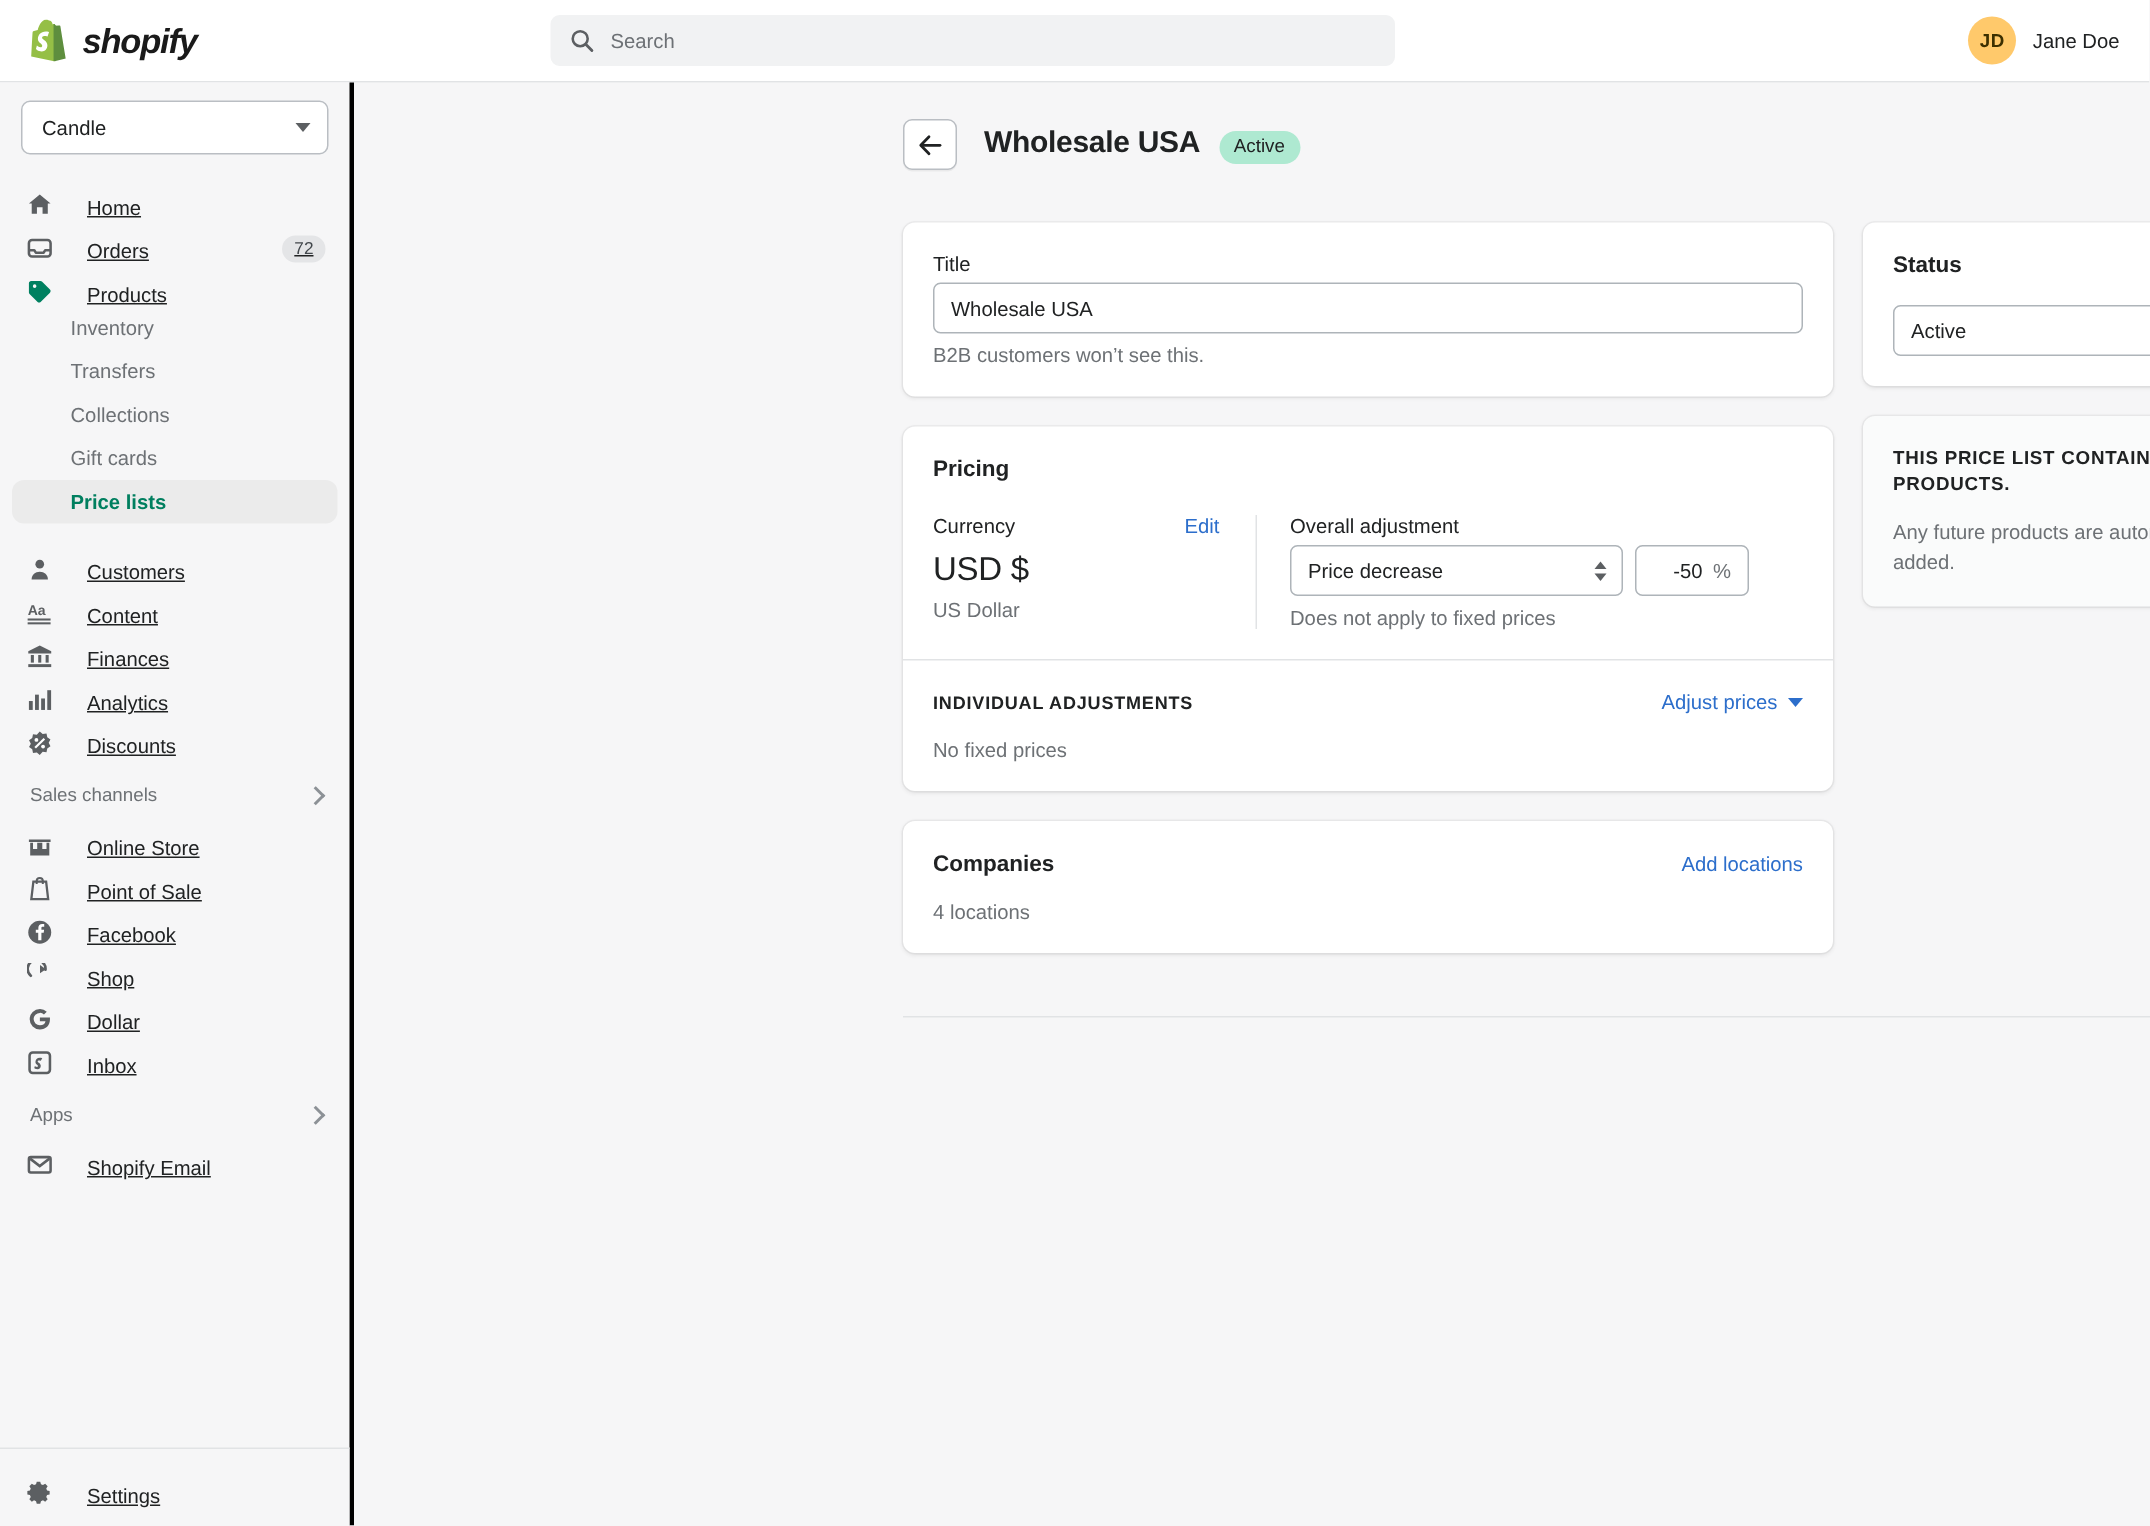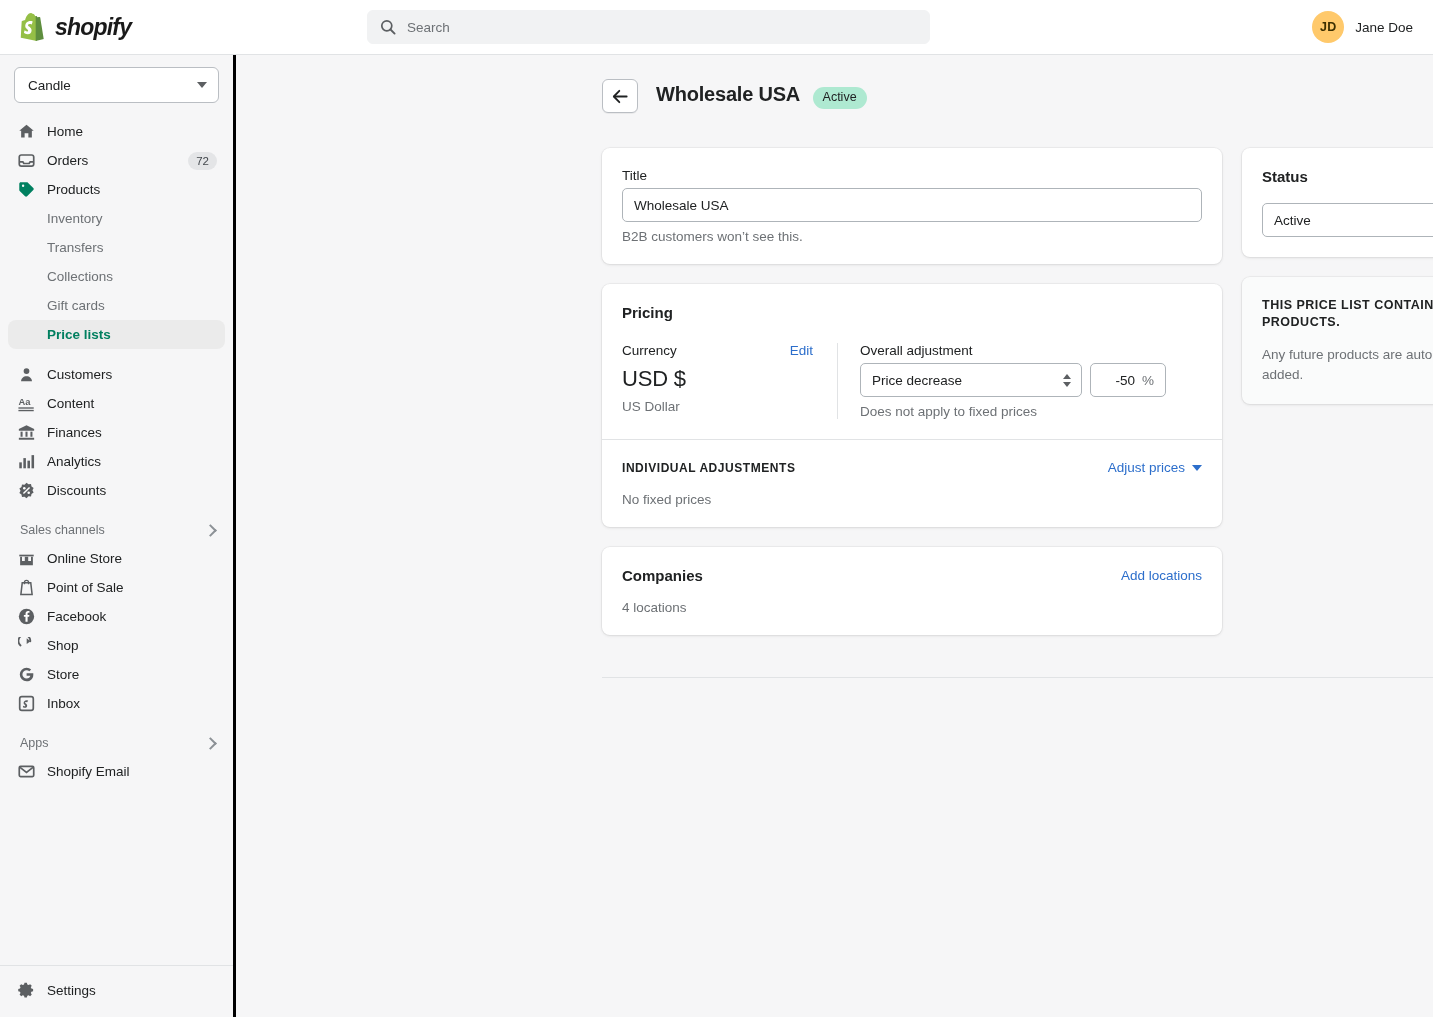--- a/index.html
+++ b/index.html
@@ -64,24 +64,25 @@
     border-radius: 6px;
     display: flex; align-items: center; justify-content: space-between;
     padding: 0 11px 0 13px;
     cursor: pointer;
   }
   .storepicker span.nm { font-size: 13.5px; color: #202223; }
   .caret-dn { width: 0; height: 0; border-left: 5px solid transparent; border-right: 5px solid transparent; border-top: 6px solid #5c5f62; }
 
   .nav { display: flex; flex-direction: column; }
   .navitem {
-    display: flex; align-items: center;
+    display: flex; align-items: flex-end;
     height: 29px; margin: 0 8px; padding: 0 8px;
     border-radius: 8px; cursor: pointer;
-    gap: 11px;
+    gap: 22px;
+    text-decoration: underline;
   }
   .navitem .ic { width: 20px; height: 20px; display: flex; align-items: center; justify-content: center; flex: 0 0 20px; }
   .navitem .lb { font-size: 13.5px; color: #202223; font-weight: 500; }
   .navitem .badge {
     margin-left: auto; background: #e4e5e7; color: #42474c;
     font-size: 11.5px; border-radius: 10px; padding: 2px 8px; line-height: 14px;
   }
   .subitem { height: 29px; margin: 0 8px; padding: 0 8px 0 39px; display: flex; align-items: center; border-radius: 8px; cursor: pointer; }
   .subitem .lb { font-size: 13.5px; color: #6d7175; }
   .subitem.active { background: #ebebeb; }
@@ -377,21 +378,21 @@
           </span>
           <span class="lb">Shop</span>
         </div>
 
         <div class="navitem">
           <span class="ic">
             <svg width="17" height="17" viewBox="0 0 20 20">
                 <path d="M18 10.2c0 4.6-3.2 7.8-7.9 7.8a8 8 0 110-16 7.7 7.7 0 015.4 2.1l-2.2 2.1a4.4 4.4 0 00-3.2-1.2 4.9 4.9 0 000 9.8c2.6 0 4.1-1.5 4.4-3.3h-4.4V8.6H18z" fill="#5c5f62"></path>
               </svg>
           </span>
-          <span class="lb">Store</span>
+          <span class="lb">Dollar</span>
         </div>
 
         <div class="navitem">
           <span class="ic">
             <svg width="17" height="17" viewBox="0 0 20 20">
                 <rect x="2" y="2" width="16" height="16" rx="2.5" fill="none" stroke="#5c5f62" stroke-width="2"></rect>
                 <path d="M12 6.5s-.7-.4-1.8-.4c-2.4 0-3.6 1.7-3.6 3.3 0 1.9 2 2.1 2 3.2 0 .3-.2.7-.7.7-.8 0-1.7-.8-1.7-.8l-.5 1.6s.9 1 2.6 1c1.5 0 2.5-1 2.5-2.7 0-2.1-2.4-2.5-2.4-3.4 0-.2.1-.8 1.1-.8.8 0 1.3.3 1.3.3z" fill="#5c5f62"></path>
               </svg>
           </span>
           <span class="lb">Inbox</span>

